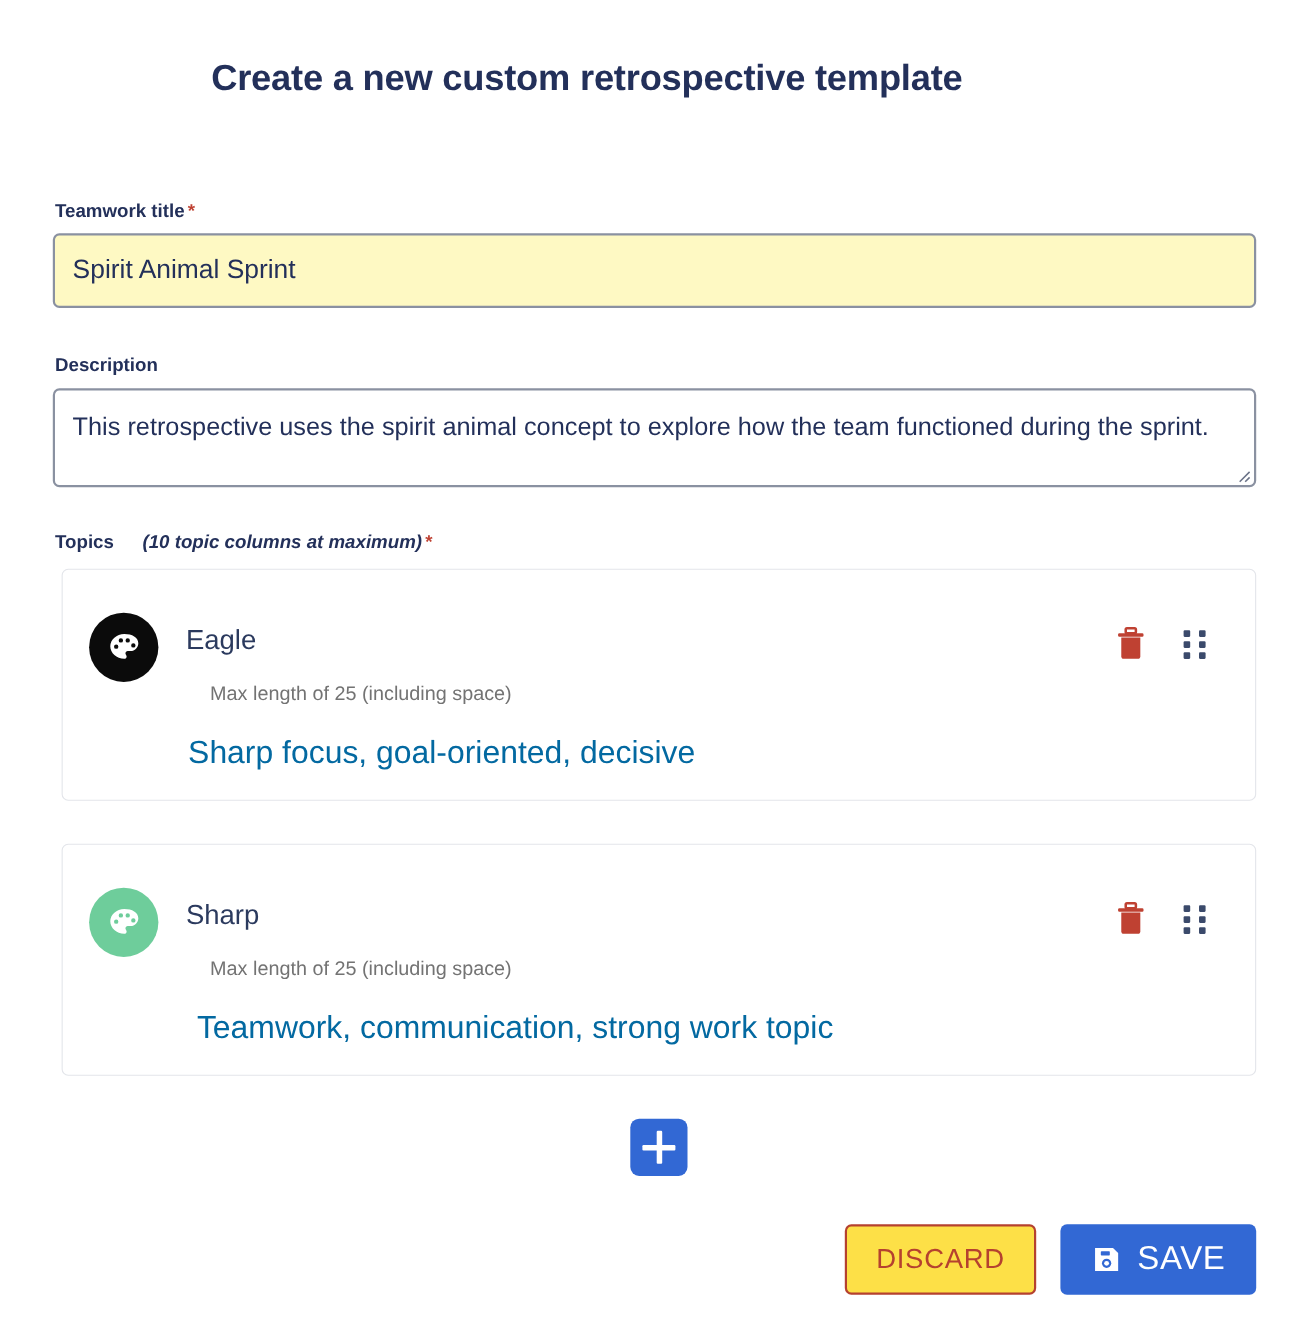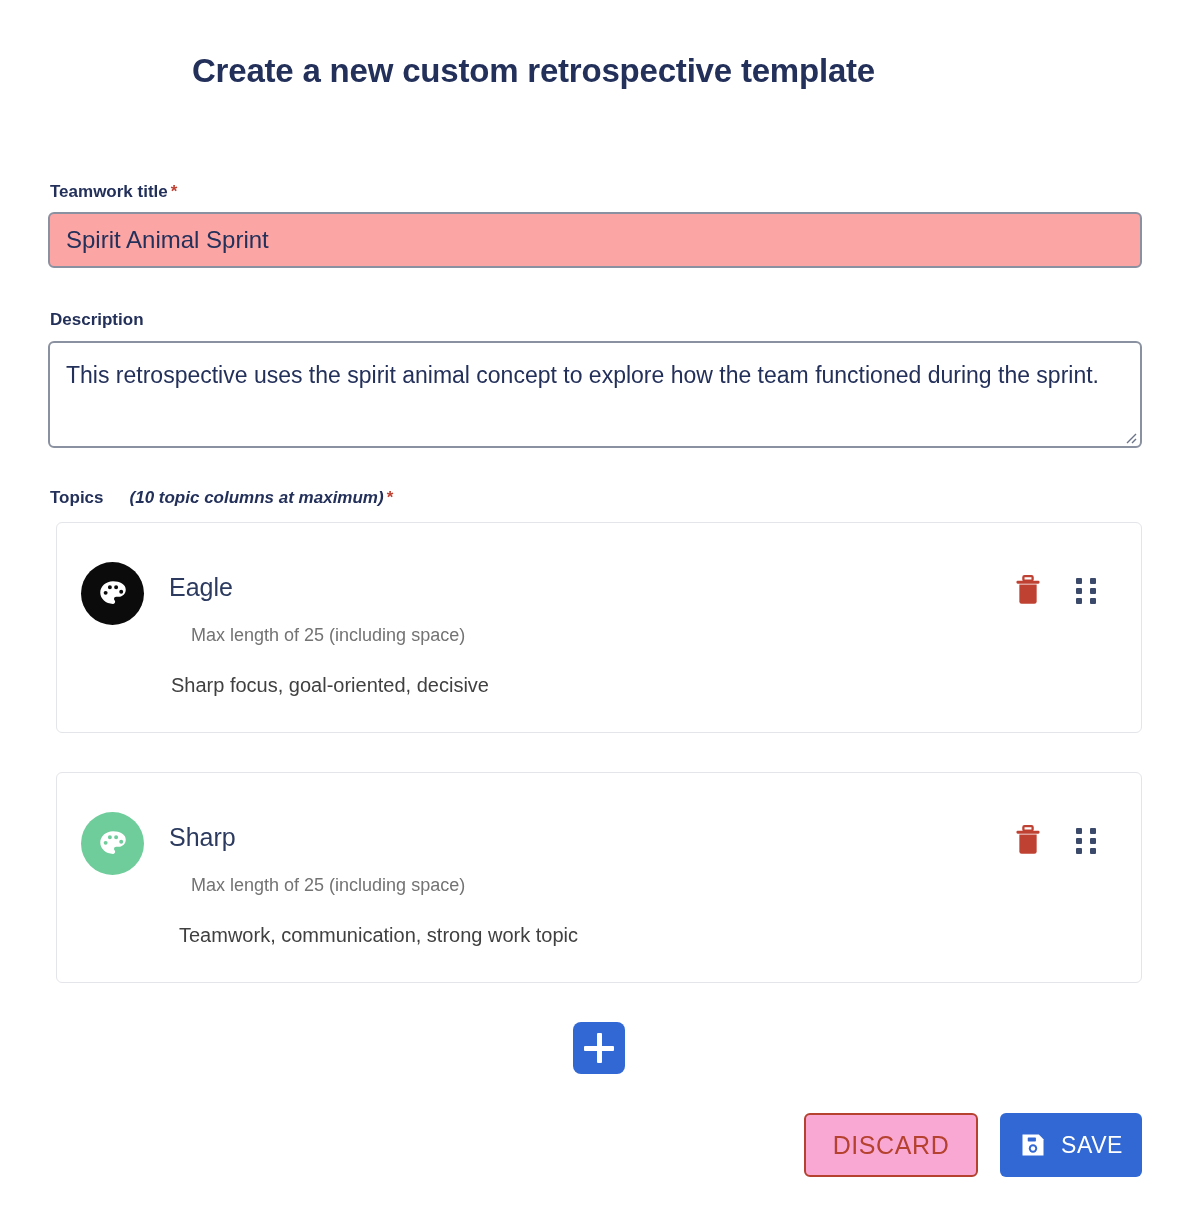--- a/index.html
+++ b/index.html
@@ -24,33 +24,33 @@
   
   .form { position: absolute; left: 48px; top: 182px; width: 1094px; }
 
   .field-label {
     font-size: 17px; font-weight: bold; color: #23305a;
     margin: 0 0 10px 2px; line-height: 1.2;
   }
   .req { color: #bf4132; font-weight: bold; margin-left: 3px; }
 
   .text-input {
-    width: 1094px; height: 56px;
+    width: 1094px; height: 68px;
     border: 2px solid #8a91a1; border-radius: 6px;
-    background: #fca5a5; color: #23305a;
+    background: #fef9c3; color: #23305a;
     font-family: "Liberation Sans", sans-serif;
     font-size: 24px; padding: 0 16px;
     outline: none; display: block;
   }
 
   .field-gap { height: 42px; }
 
   .textarea-wrap { position: relative; width: 1094px; }
   .text-area {
-    width: 1094px; height: 107px;
+    width: 1094px; height: 90px;
     border: 2px solid #8a91a1; border-radius: 6px;
     background: #fff; color: #23305a;
     font-family: "Liberation Sans", sans-serif;
     font-size: 23px; line-height: 40px; padding: 12px 16px 10px 16px;
     resize: none; overflow: hidden; outline: none; display: block;
   }
   .resize-grip {
     position: absolute; right: 5px; bottom: 4px;
     width: 14px; height: 14px; pointer-events: none;
   }
@@ -78,21 +78,21 @@
   .topic-name {
     position: absolute; left: 112px; top: 49px;
     font-size: 25px; color: #2b3a5e; line-height: 1.2;
   }
   .topic-hint {
     position: absolute; left: 134px; top: 102px;
     font-size: 18px; color: #737373; line-height: 1.2;
   }
   .topic-desc {
     position: absolute; left: 114px; top: 150px;
-    font-size: 20px; color: #404040; line-height: 1.2;
+    font-size: 29px; color: #0369a1; line-height: 1.2;
   }
   .topic-desc.indent { left: 122px; }
 
   .trash-btn {
     position: absolute; right: 99px; top: 52px;
     width: 28px; height: 30px; cursor: pointer;
   }
   .trash-btn svg { width: 28px; height: 30px; display: block; }
 
   .drag-handle {
@@ -114,31 +114,31 @@
   .add-btn .bar-v { position: absolute; top: 11px; left: 23.5px; height: 30px; width: 5px; background: #fff; border-radius: 1px; }
 
   
   .footer {
     position: absolute; right: 46px; top: 1113px;
     display: flex; align-items: center; gap: 22px;
   }
   .btn-discard {
     width: 174px; height: 64px;
     border: 2px solid #b5412f; border-radius: 6px;
-    background: #f9a8d4; color: #b5412f;
+    background: #fde047; color: #b5412f;
     font-family: "Liberation Sans", sans-serif;
     font-size: 25px; letter-spacing: 0.6px;
     cursor: pointer;
   }
   .btn-save {
-    width: 142px; height: 64px;
+    width: 178px; height: 64px;
     border: none; border-radius: 6px;
     background: #3268d4; color: #fff;
     font-family: "Liberation Sans", sans-serif;
-    font-size: 23px; letter-spacing: 0.6px;
+    font-size: 30px; letter-spacing: 0.6px;
     cursor: pointer;
     display: flex; align-items: center; justify-content: center; gap: 14px;
   }
   .btn-save svg { width: 28px; height: 28px; display: block; }
 </style>
 </head>
 <body>
 
 <div class="page">
 

